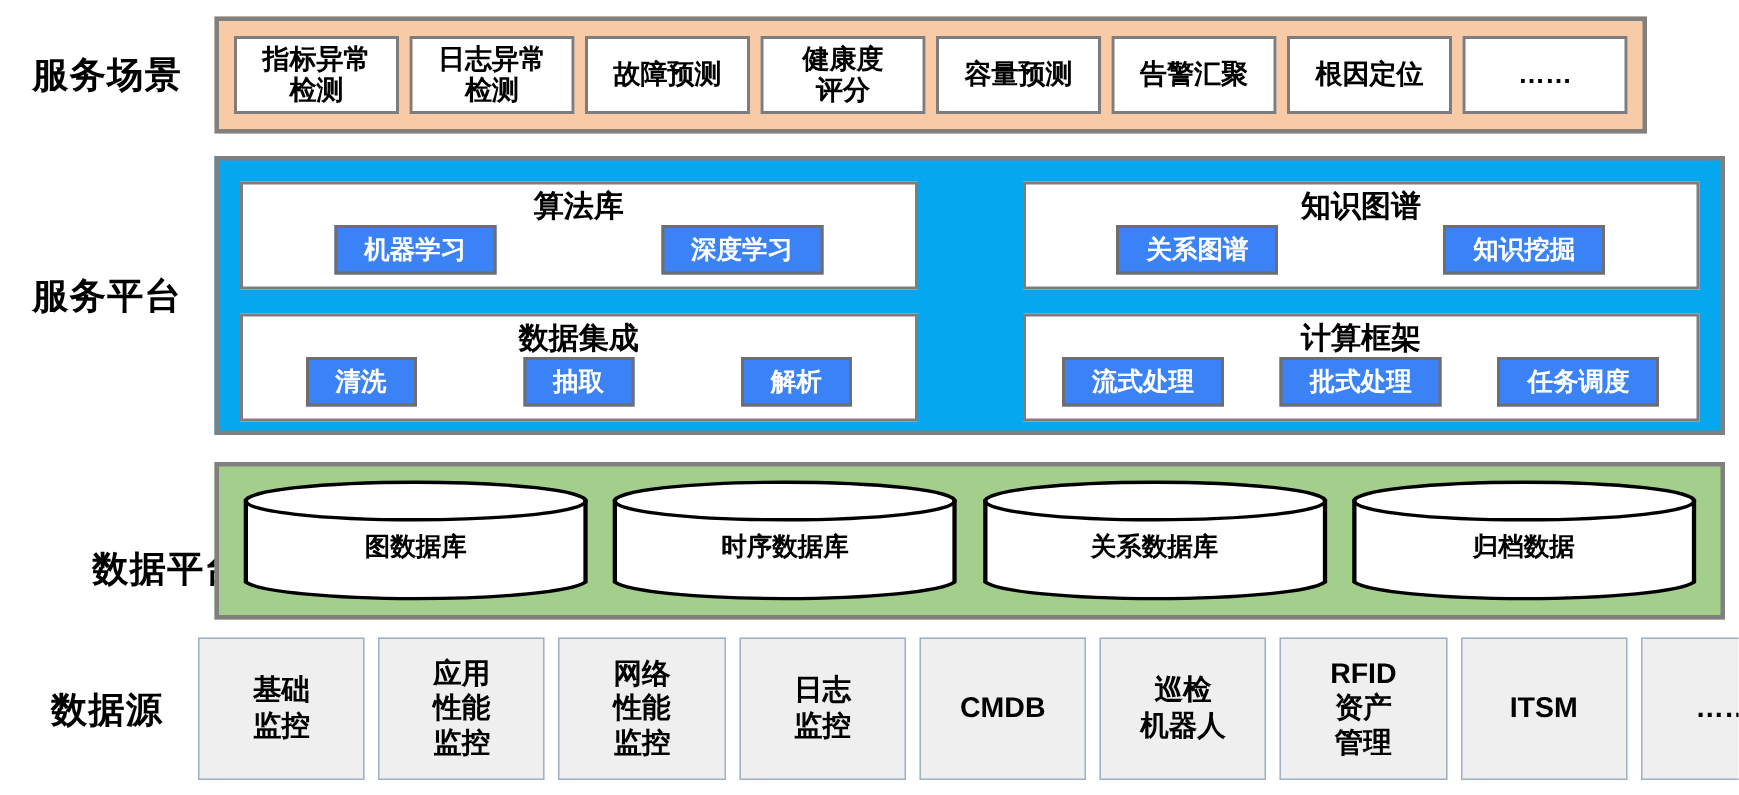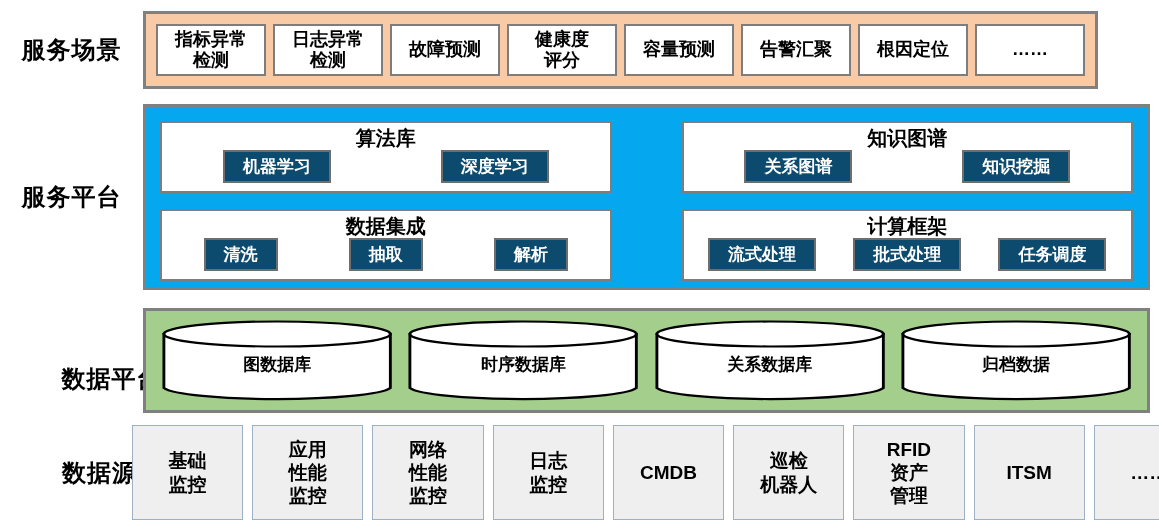--- a/index.html
+++ b/index.html
@@ -99,21 +99,21 @@
     line-height: 1.15;
   }
   .chip-row {
     width: 100%;
     display: flex;
     justify-content: space-around;
     align-items: center;
     gap: 8px;
   }
   .chip {
-    background: #0c4a6e;
+    background: #3b82f6;
     border: 2px solid #6E6E6E;
     color: #ffffff;
     font-weight: bold;
     font-size: 17px;
     padding: 3px 18px;
     text-align: center;
     white-space: nowrap;
   }
 
   
@@ -273,21 +273,21 @@
         <svg class="cyl-svg" viewBox="0 0 180 84" preserveAspectRatio="none">
           <path d="M3,15 L3,69 A 88 13 0 0 0 177 69 L177,15 Z" fill="#ffffff" stroke="#000000" stroke-width="2.2"></path>
           <ellipse cx="90" cy="15" rx="87" ry="12.5" fill="#ffffff" stroke="#000000" stroke-width="2.2"></ellipse>
         </svg>
         <div class="cyl-label">归档数据</div>
       </div>
 
     </div>
   </div>
 
-  <div class="row-label" style="top:425px; height:95px;margin-left:28px;">数据源</div>
+  <div class="row-label" style="top:425px; height:95px;">数据源</div>
 
   <div class="band band-source" style="left:132px; top:425px; width:1073px; height:95px;text-decoration:underline;">
     <div class="source-inner">
       <div class="source-box">基础
 监控</div>
       <div class="source-box">应用
 性能
 监控</div>
       <div class="source-box">网络
 性能

